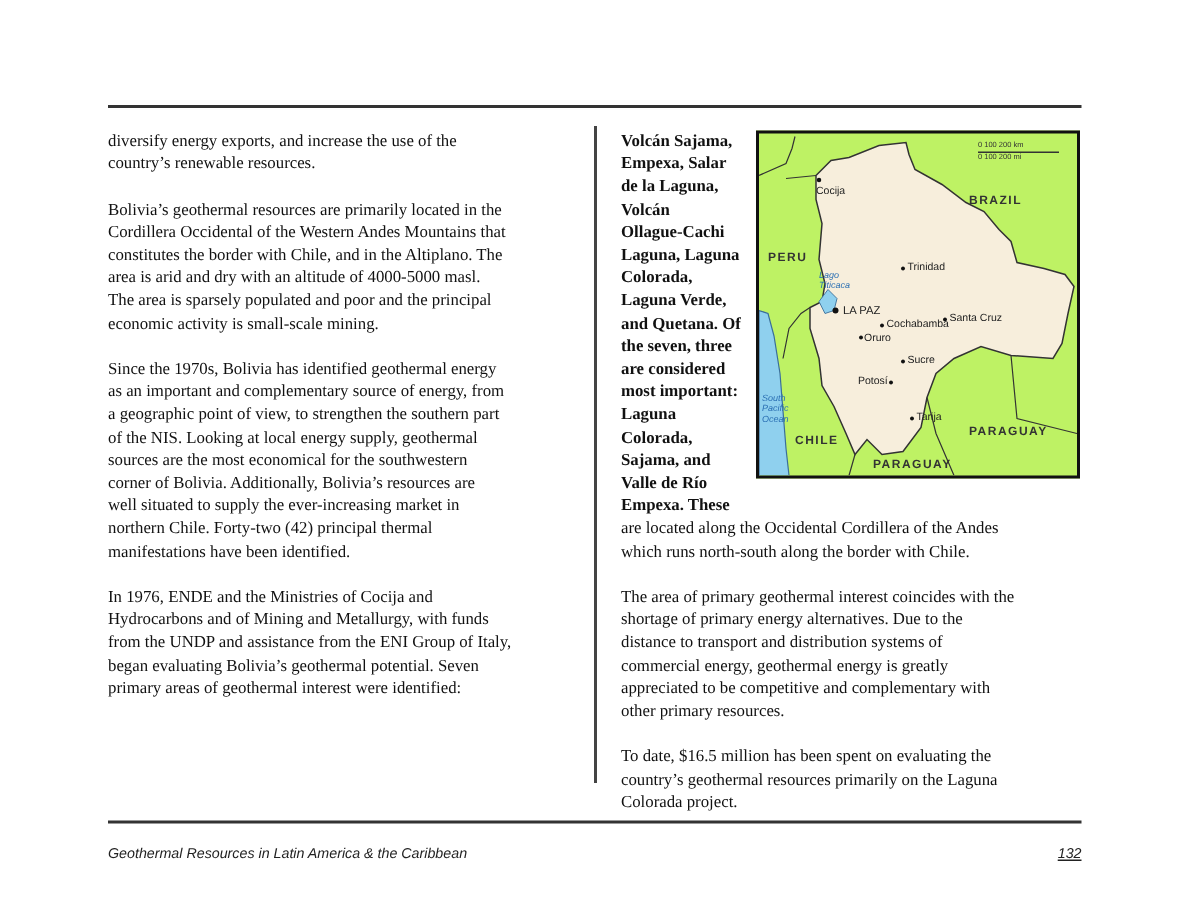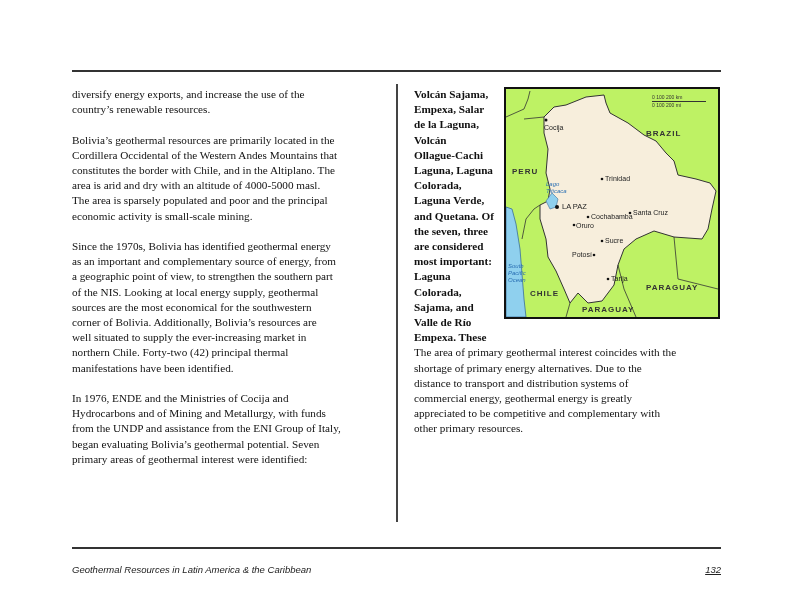--- a/index.html
+++ b/index.html
@@ -66,26 +66,31 @@
 Laguna Verde,
 and Quetana.  Of
 the seven, three
 are considered
 most important:
 Laguna
 Colorada,
 Sajama, and
 Valle de Río
 Empexa.   These</div>
+  <p>are located along the Occidental Cordillera of the Andes
+which runs north-south along the border with Chile.</p>
   <p>The area of primary geothermal interest coincides with the
 shortage of primary energy alternatives.  Due to the
 distance to transport and distribution systems of
 commercial energy, geothermal energy is greatly
 appreciated to be competitive and complementary with
 other primary resources.</p>
+  <p>To date, $16.5 million has been spent on evaluating the
+country’s geothermal resources primarily on the Laguna
+Colorada project.</p>
 </div>
 
 <div class="map">
   <svg width="212" height="228" viewBox="0 0 212 228">
 
     <path d="M0 118 L6 120 L10 135 L14 160 L16 185 L18 210 L20 228 L0 228 Z" fill="#8fd0ee" stroke="#3a6e9a" stroke-width="0.8"></path>
 
     <path d="M38 28 L48 18 L60 16 L80 8 L98 6 L100 14 L104 24 L122 34 L138 46 L150 52 L160 64 L168 72 L172 86 L190 90 L204 94 L210 102 L206 120 L202 140 L196 150 L168 148 L148 142 L130 150 L118 160 L112 176 L108 196 L96 212 L82 214 L72 204 L64 214 L58 200 L50 182 L42 168 L40 150 L34 130 L34 116 L42 112 L44 100 L40 84 L42 60 L38 44 Z" fill="#f7eedc" stroke="#333" stroke-width="1"></path>
 
     <path d="M40 112 L46 104 L52 110 L50 118 L44 120 Z" fill="#8fd0ee" stroke="#3a6e9a" stroke-width="0.6"></path>

